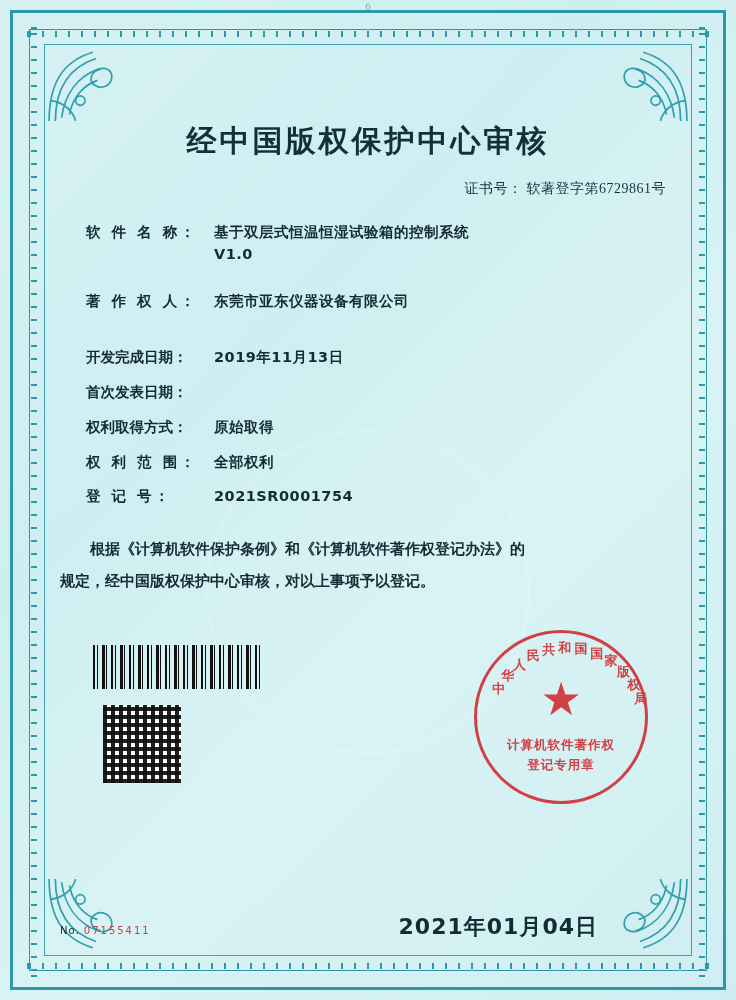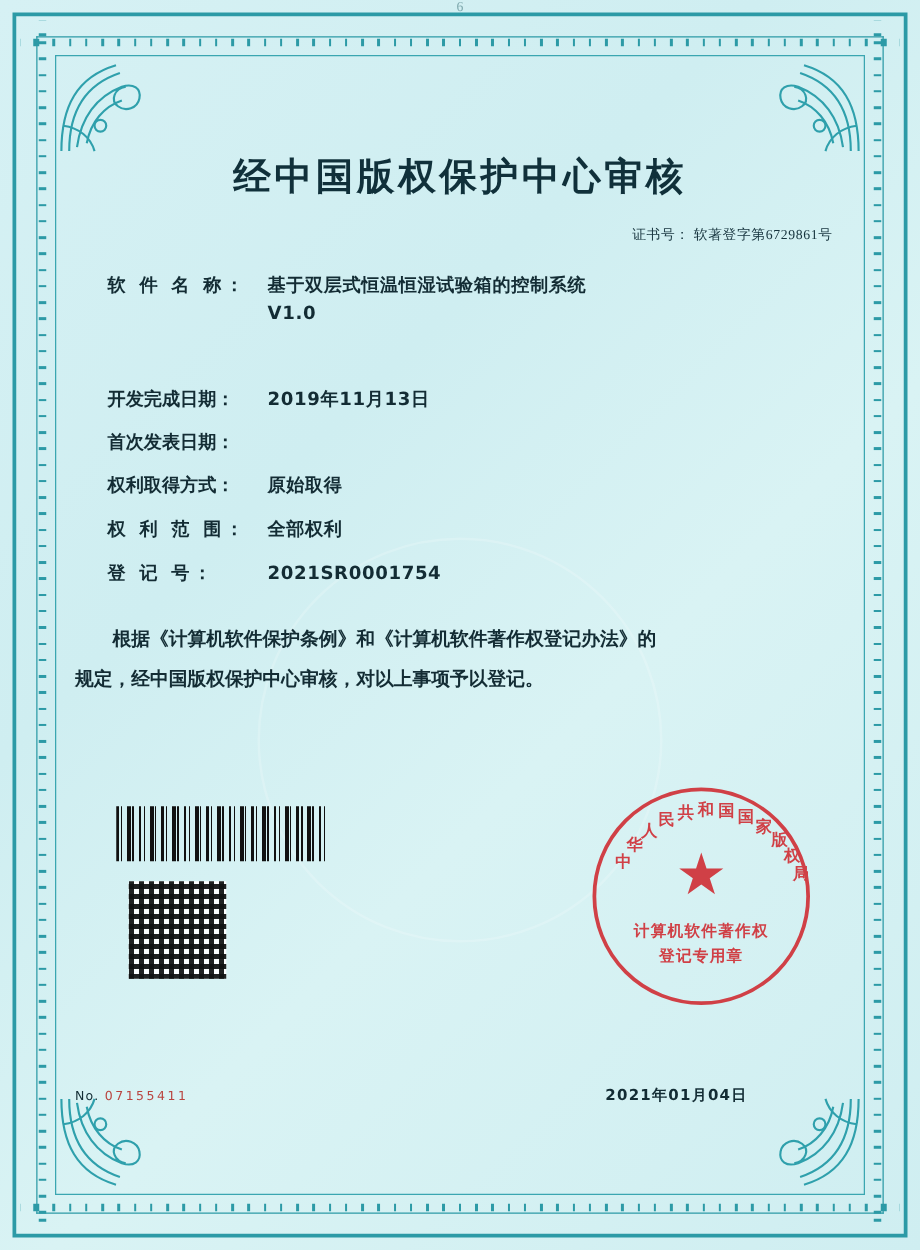--- a/index.html
+++ b/index.html
@@ -119,21 +119,21 @@
     letter-spacing: 3px;
     margin-top: 26px;
     color: #10303a;
     font-weight: bold;
     font-family: "DejaVu Serif", serif;
   }
   .cert-no {
     text-align: right;
     margin-top: 18px;
     padding-right: 10px;
-    font-size: 11px;
+    font-size: 14px;
     color: #15323c;
     letter-spacing: 0.5px;
   }
 
   .fields {
     margin-top: 24px;
     padding-left: 26px;
   }
   .field-row {
     display: flex;
@@ -262,25 +262,26 @@
     align-items: baseline;
     font-family: "DejaVu Sans", sans-serif;
   }
   .serial {
     font-size: 10px;
     color: #132c34;
     letter-spacing: 1px;
   }
   .serial .num { color: #b9443f; letter-spacing: 2px; }
   .issue-date {
-    font-size: 12px;
+    font-size: 22px;
     font-weight: bold;
     color: #132c34;
     letter-spacing: 1px;
     padding-right: 78px;
+    margin-top: 44px;
   }
 
   .top-mark {
     position: absolute;
     left: 50%;
     top: 0px;
     transform: translateX(-50%);
     font-size: 11px;
     color: #7fa9ae;
   }
@@ -349,20 +350,24 @@
       <div class="field-row">
         <div class="field-label">软 件 名 称：</div>
         <div class="field-value">
           <span>基于双层式恒温恒湿试验箱的控制系统</span>
           <span class="v2">V1.0</span>
         </div>
       </div>
 
       <div class="gap-md"></div>
 
+      <div class="field-row">
+        <div class="field-label">著 作 权 人：</div>
+        <div class="field-value">东莞市亚东仪器设备有限公司</div>
+      </div>
 
       <div class="gap-lg"></div>
 
       <div class="field-row">
         <div class="field-label tight">开发完成日期：</div>
         <div class="field-value">2019年11月13日</div>
       </div>
 
       <div class="field-row">
         <div class="field-label tight">首次发表日期：</div>

